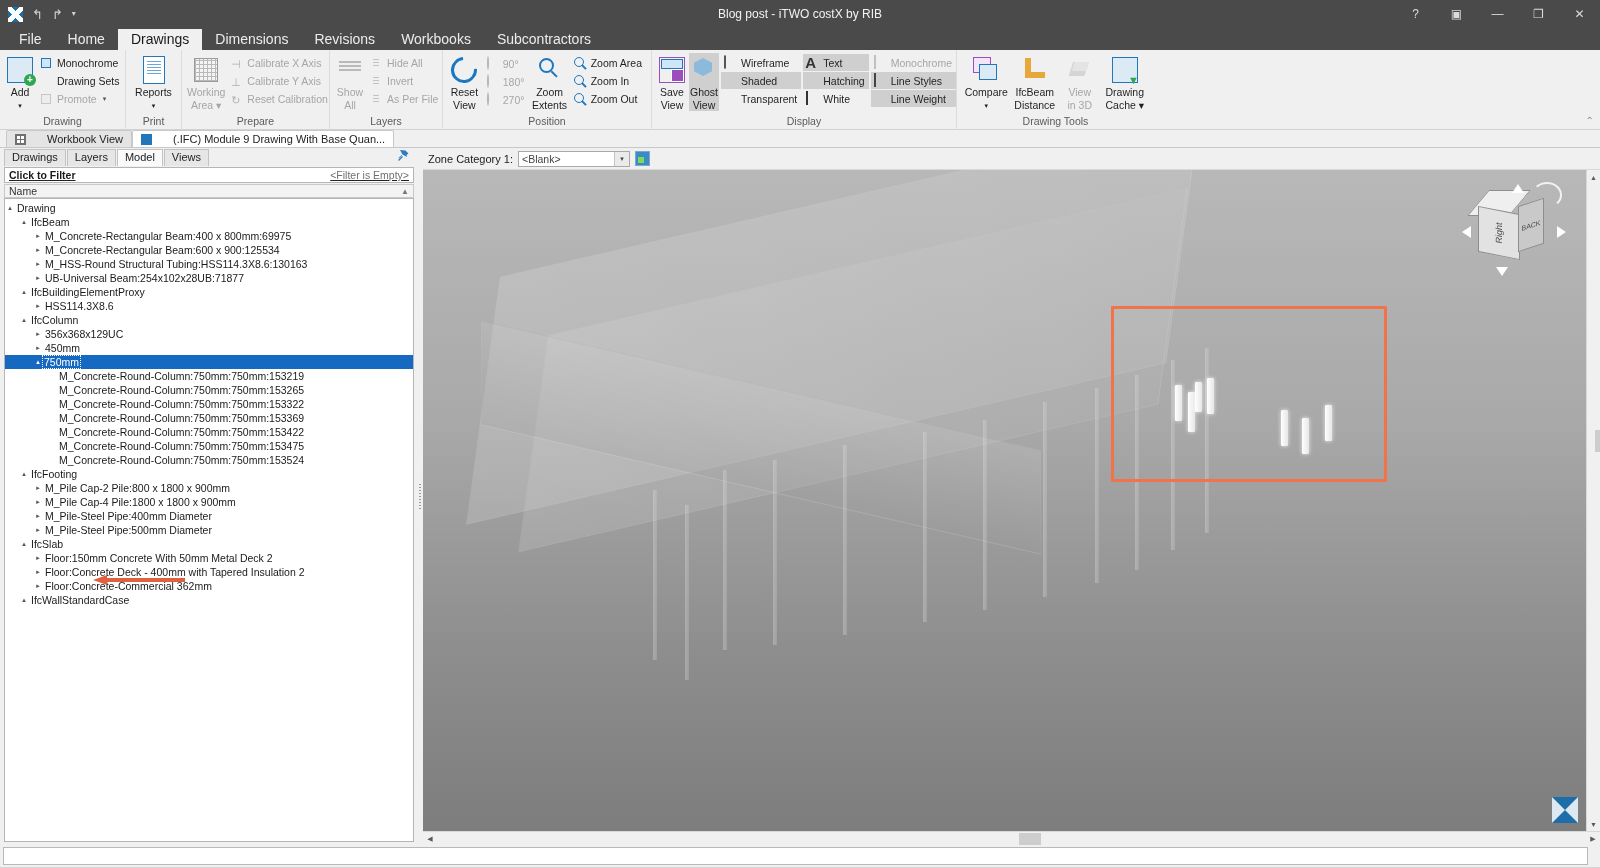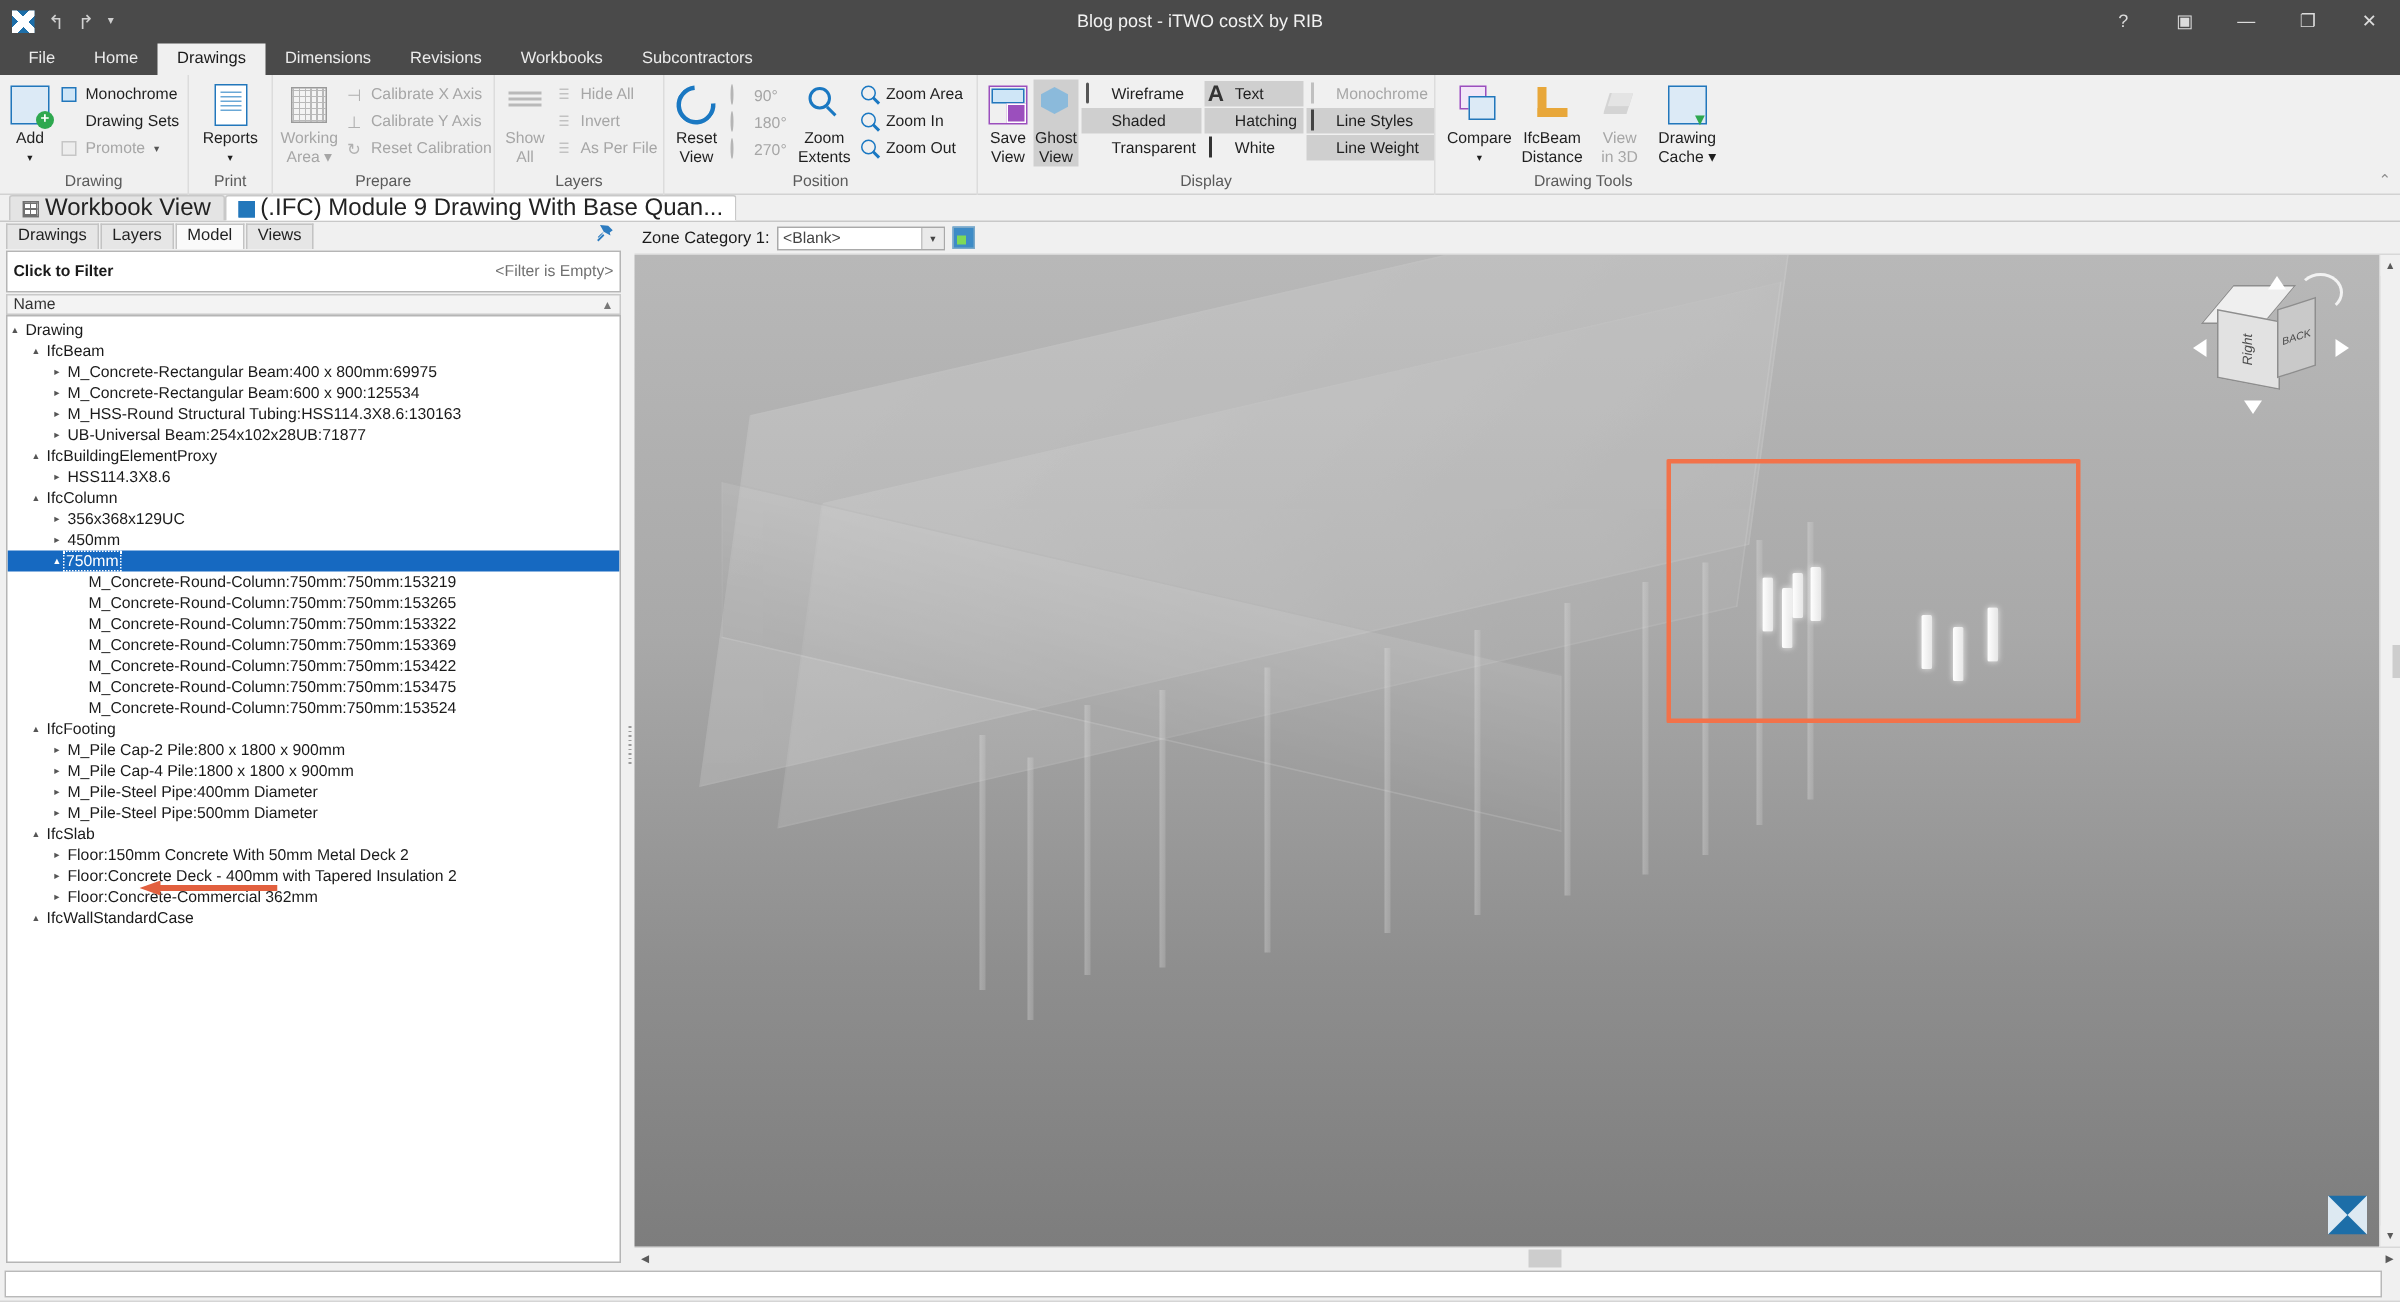--- a/index.html
+++ b/index.html
@@ -37,21 +37,21 @@
     width:41px; height:28px; display:flex; align-items:center; justify-content:center;
     color:#dcdcdc; font-size:12px; cursor:default;
   }
 
   
   .ribbon-tabs {
     height:22px; background:#4a4a4a; display:flex; align-items:flex-end;
     padding-left:6px;
   }
   .rtab {
-    padding:3px 13px 4px 13px; color:#ececec; font-size:11px;
+    padding:3px 13px 4px 13px; color:#ececec; font-size:14px;
     cursor:default; line-height:14px;
   }
   .rtab.active { background:#f0f0f0; color:#1a1a1a; }
 
   
   .ribbon {
     height:80px; background:#f0f0f0; display:flex; position:relative;
     border-bottom:1px solid #d2d2d2;
   }
   .rgroup { display:flex; flex-direction:column; height:80px; position:relative; }
@@ -143,22 +143,22 @@
   .ribbon-collapse {
     position:absolute; right:6px; bottom:3px; font-size:10px; color:#8d8d8d; cursor:default;
   }
 
   
   .doctabs {
     height:18px; background:#f0f0f0; display:flex; align-items:flex-end;
     padding-left:6px; border-bottom:1px solid #c8c8c8;
   }
   .dtab {
-    display:flex; align-items:center; gap:4px; height:17px; padding:0 8px;
-    font-size:16px; border:1px solid #c8c8c8; border-bottom:none; background:#e4e4e4;
+    display:flex; align-items:center; gap:21px; height:17px; padding:0 8px;
+    font-size:11px; border:1px solid #c8c8c8; border-bottom:none; background:#e4e4e4;
     cursor:default; border-radius:2px 2px 0 0;
   }
   .dtab.active { background:#fff; }
   .dtab-ic { width:11px; height:11px; border:1px solid #707070; background:#fff; position:relative; }
   .dtab-ic.grid {
     background:
       repeating-linear-gradient(90deg,#707070 0 1px,transparent 1px 4px),
       repeating-linear-gradient(0deg,#707070 0 1px,transparent 1px 4px),#fff;
   }
   .dtab-ic.ifc { background:#2277bb; border-color:#2277bb; }
@@ -175,22 +175,22 @@
   .ptab {
     padding:1px 7px 2px 7px; font-size:11px; border:1px solid #c3c3c3; border-bottom:none;
     background:#e6e6e6; margin-right:1px; cursor:default; line-height:13px;
   }
   .ptab.active { background:#fafafa; }
   .pin-btn {
     position:absolute; right:5px; top:0px; width:18px; height:16px;
     display:flex; align-items:center; justify-content:center; cursor:default;
   }
   .filterbar {
-    height:28px; margin:1px 3px 0 4px; background:#fff; border:1px solid #b5b5b5;
-    display:flex; align-items:center; padding:0 4px; font-size:10.5px;
+    height:16px; margin:1px 3px 0 4px; background:#fff; border:1px solid #b5b5b5;
+    display:flex; align-items:center; padding:0 4px; font-size:10.5px;text-decoration:underline;
   }
   .filterbar .lhs { font-weight:bold; color:#1a1a1a; }
   .filterbar .rhs { margin-left:auto; color:#707070; }
   .colhdr {
     height:14px; margin:1px 3px 0 4px; background:#f3f3f3; border:1px solid #c9c9c9;
     display:flex; align-items:center; padding:0 4px; font-size:10.5px; color:#333;
   }
   .colhdr .sortarrow { margin-left:auto; font-size:8px; color:#777; }
   .treebox {
     flex:1; margin:0 3px 3px 4px; background:#fff; border:1px solid #b5b5b5;

